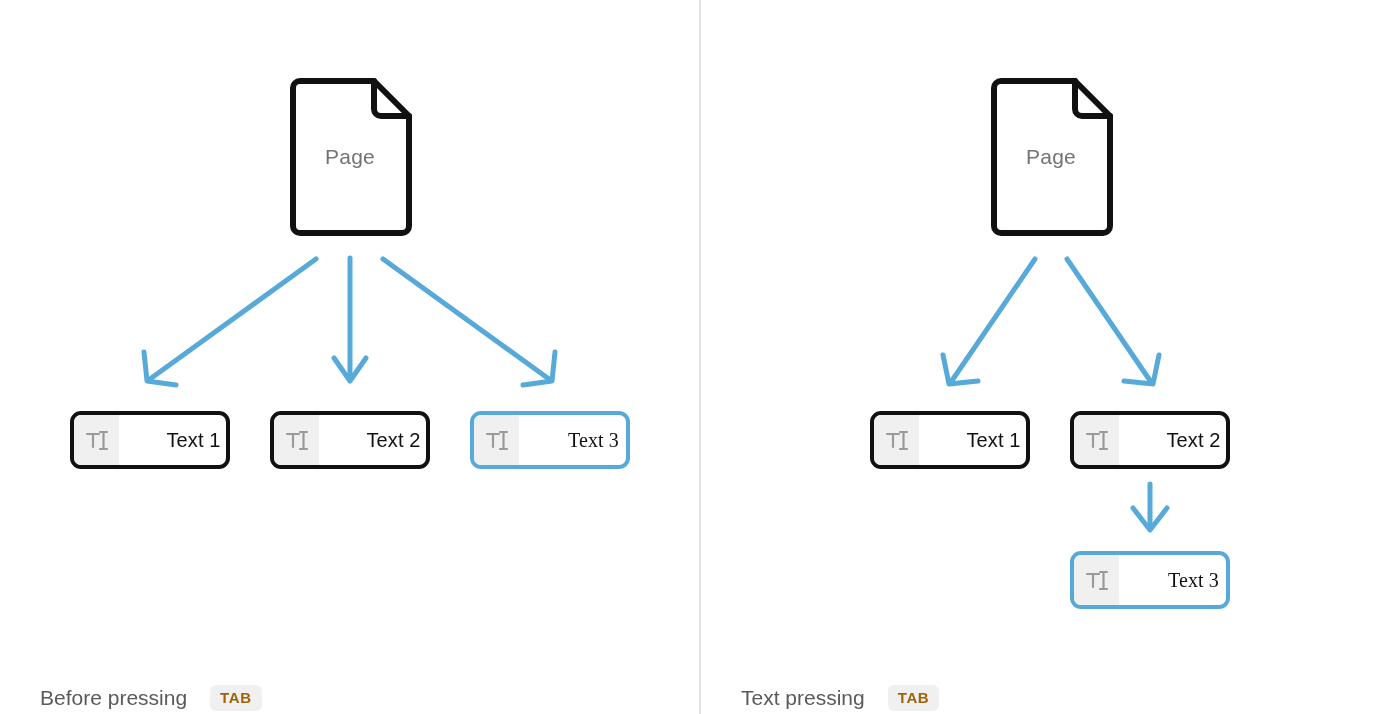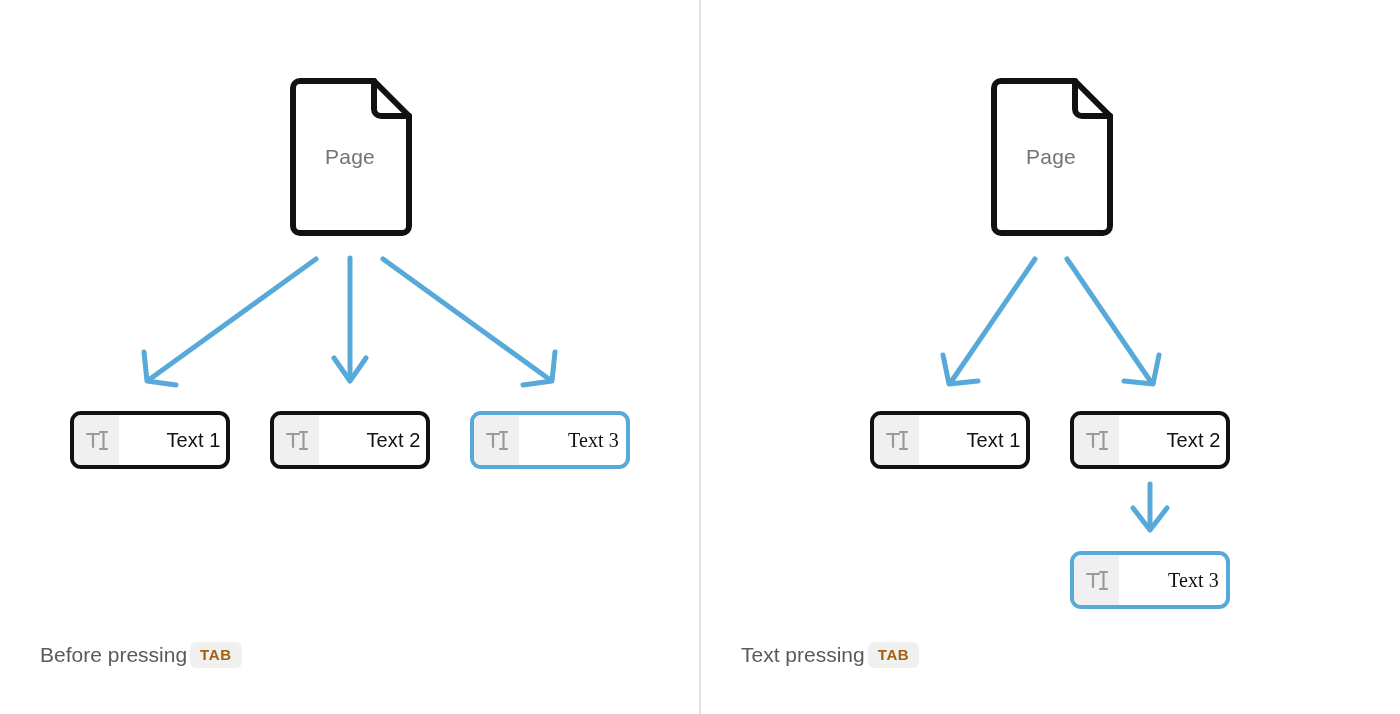--- a/index.html
+++ b/index.html
@@ -111,23 +111,24 @@
     width: 699px;
     height: 714px;
     pointer-events: none;
   }
 
   
   .caption {
     position: absolute;
     display: flex;
     align-items: center;
-    gap: 3px;
+    gap: 23px;
     font-size: 21px;
     color: #5a5a5a;
+    margin-top: 43px;
   }
   .caption-text { white-space: nowrap; }
   .kbd {
     background: #f0f0f0;
     color: #a16207;
     border-radius: 6px;
     padding: 5px 10px 6px;
     font-size: 15px;
     font-weight: bold;
     letter-spacing: 0.6px;

